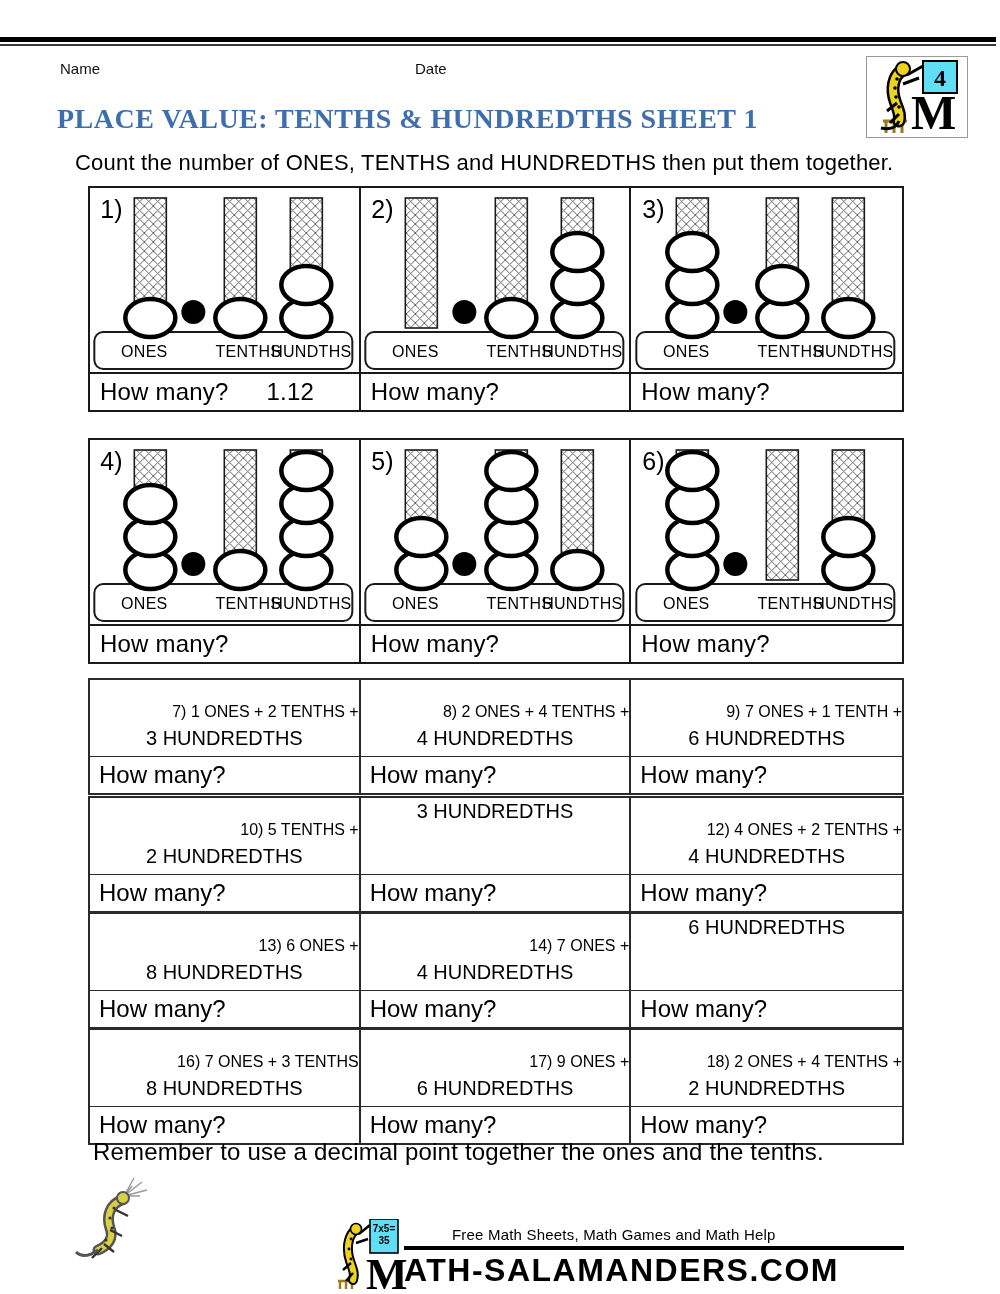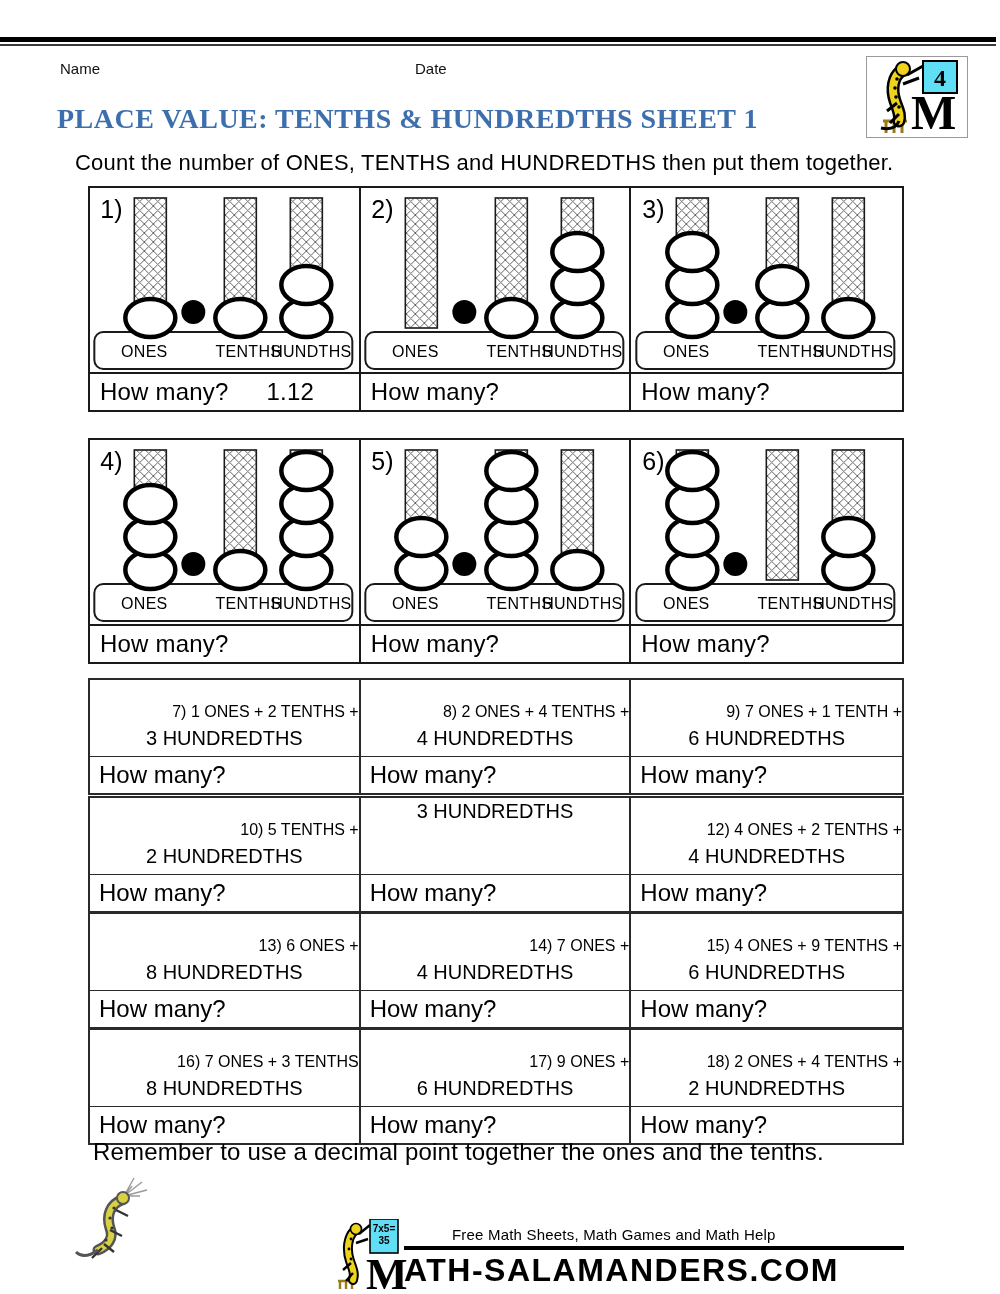--- a/index.html
+++ b/index.html
@@ -270,21 +270,20 @@
         <div class="tline1">13) 6 ONES +</div>
         <div class="tline2">8 HUNDREDTHS</div>
         <div class="thm">How many?</div>
       </div>
       <div class="tcell">
         <div class="tline1">14) 7 ONES +</div>
         <div class="tline2">4 HUNDREDTHS</div>
         <div class="thm">How many?</div>
       </div>
       <div class="tcell">
-        <div class="tline1">15) 4 ONES + 9 TENTHS +</div>
         <div class="tline2">6 HUNDREDTHS</div>
         <div class="thm">How many?</div>
       </div>
     </div>
   <div class="ttable t4">
       <div class="tcell">
         <div class="tline1">16) 7 ONES + 3 TENTHS</div>
         <div class="tline2">8 HUNDREDTHS</div>
         <div class="thm">How many?</div>
       </div>

